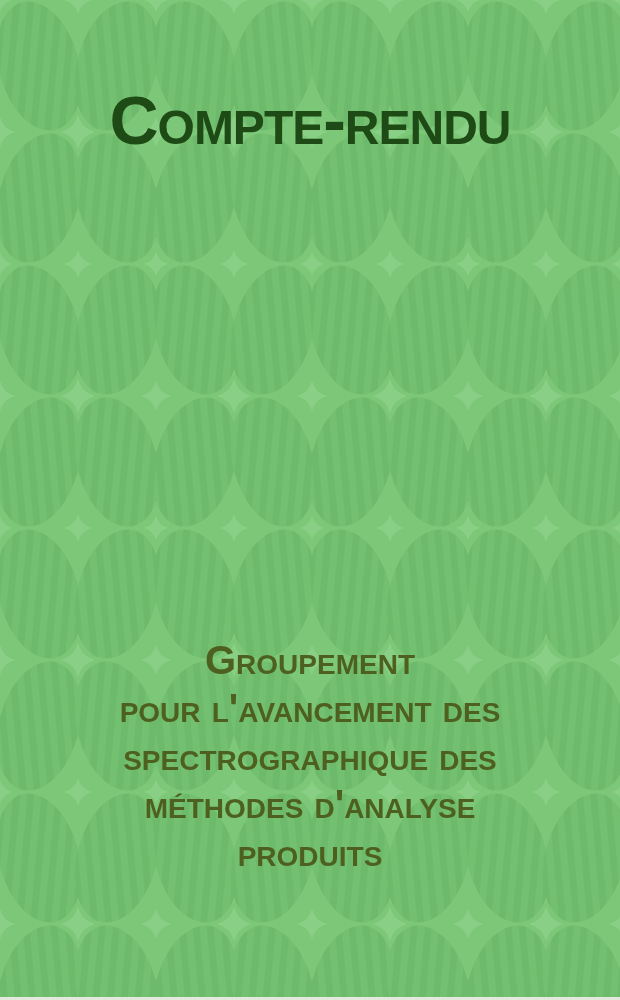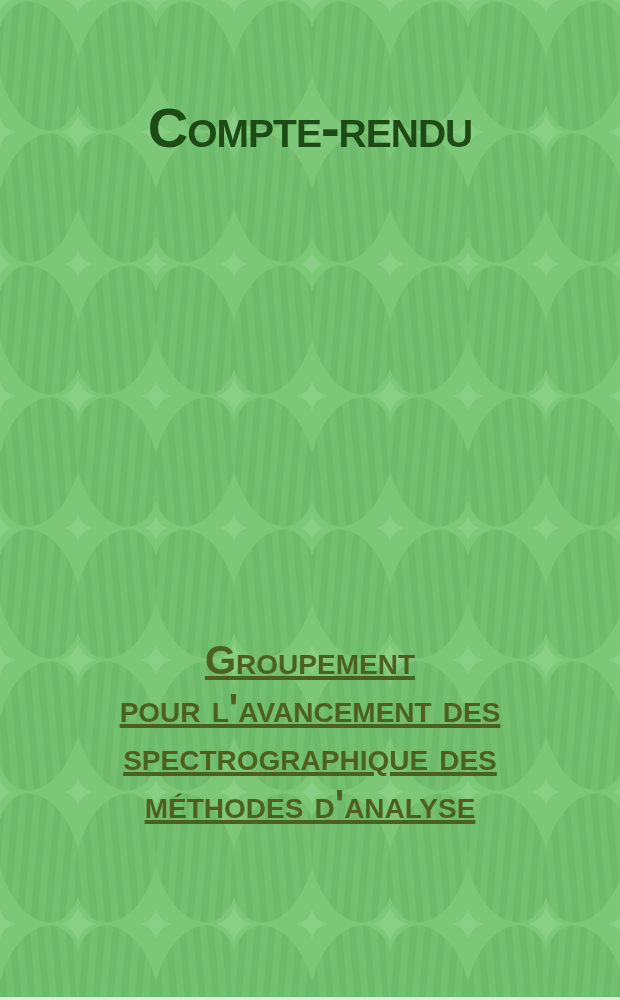--- a/index.html
+++ b/index.html
@@ -16,36 +16,35 @@
   body{
     position:relative;
     background:var(--page-bg,#7cc878);
     font-family:"Liberation Sans", sans-serif;
   }
   .bg-svg{
     position:absolute;left:0;top:0;width:620px;height:1000px;display:block;
   }
   .cover-title{
     position:absolute;
-    left:0;top:88px;width:620px;
+    left:0;top:80px;width:620px;
     text-align:center;
-    font-size:56px;
+    font-size:68px;
     line-height:80px;
     font-weight:700;
     font-variant:small-caps;
     letter-spacing:-1px;
     color:var(--title-text,#1e4a15);
     white-space:nowrap;
   }
   .cover-subtitle{
     position:absolute;
     left:30px;top:636px;width:560px;
     text-align:center;
     color:var(--subtitle-text,#4d601f);
-    text-decoration:underline;
   }
   .subtitle-line{
     font-size:40px;
     line-height:48px;
     font-weight:700;
     font-variant:small-caps;
     letter-spacing:0;
     white-space:nowrap;
   }
   .bottom-strip{
@@ -96,15 +95,16 @@
   <rect width="620" height="1000" fill="url(#damask)"></rect>
 </svg>
 
 <h1 class="cover-title">Compte-rendu</h1>
 
 <div class="cover-subtitle">
   <div class="subtitle-line">Groupement</div>
   <div class="subtitle-line">pour l'avancement des</div>
   <div class="subtitle-line">spectrographique des</div>
   <div class="subtitle-line">méthodes d'analyse</div>
+  <div class="subtitle-line">produits</div>
 </div>
 
 <div class="bottom-strip"></div>
 
 </body></html>

